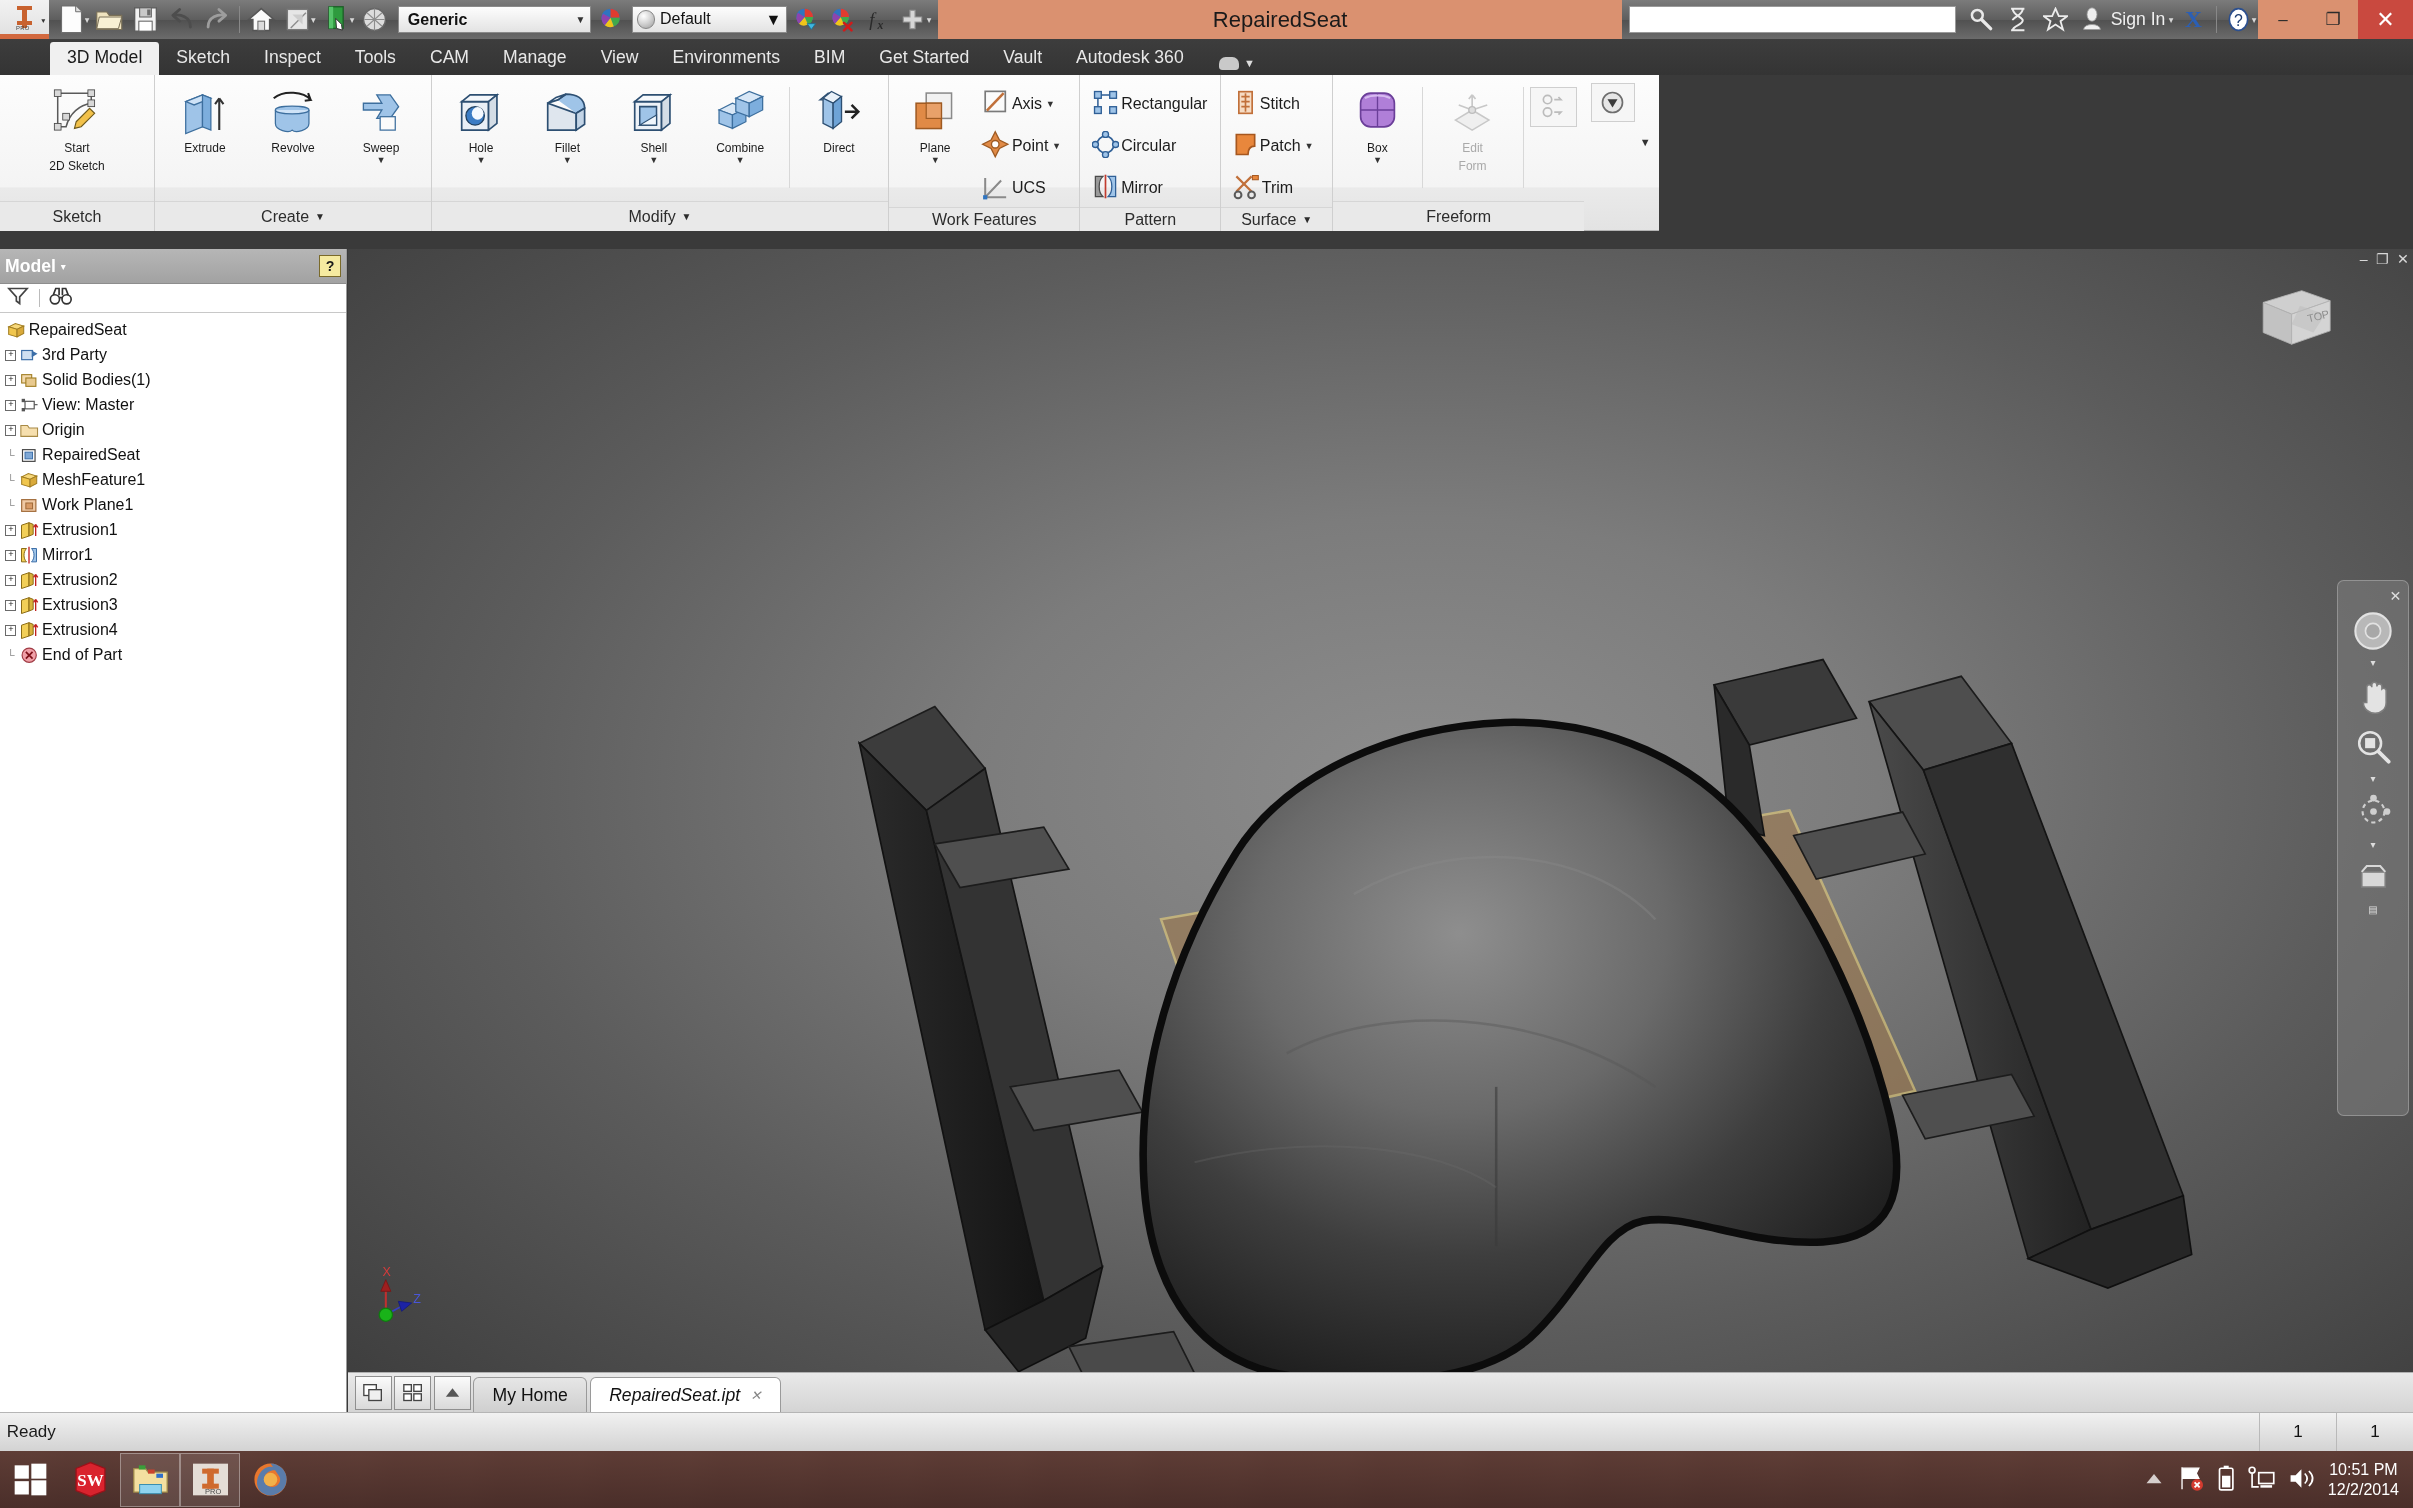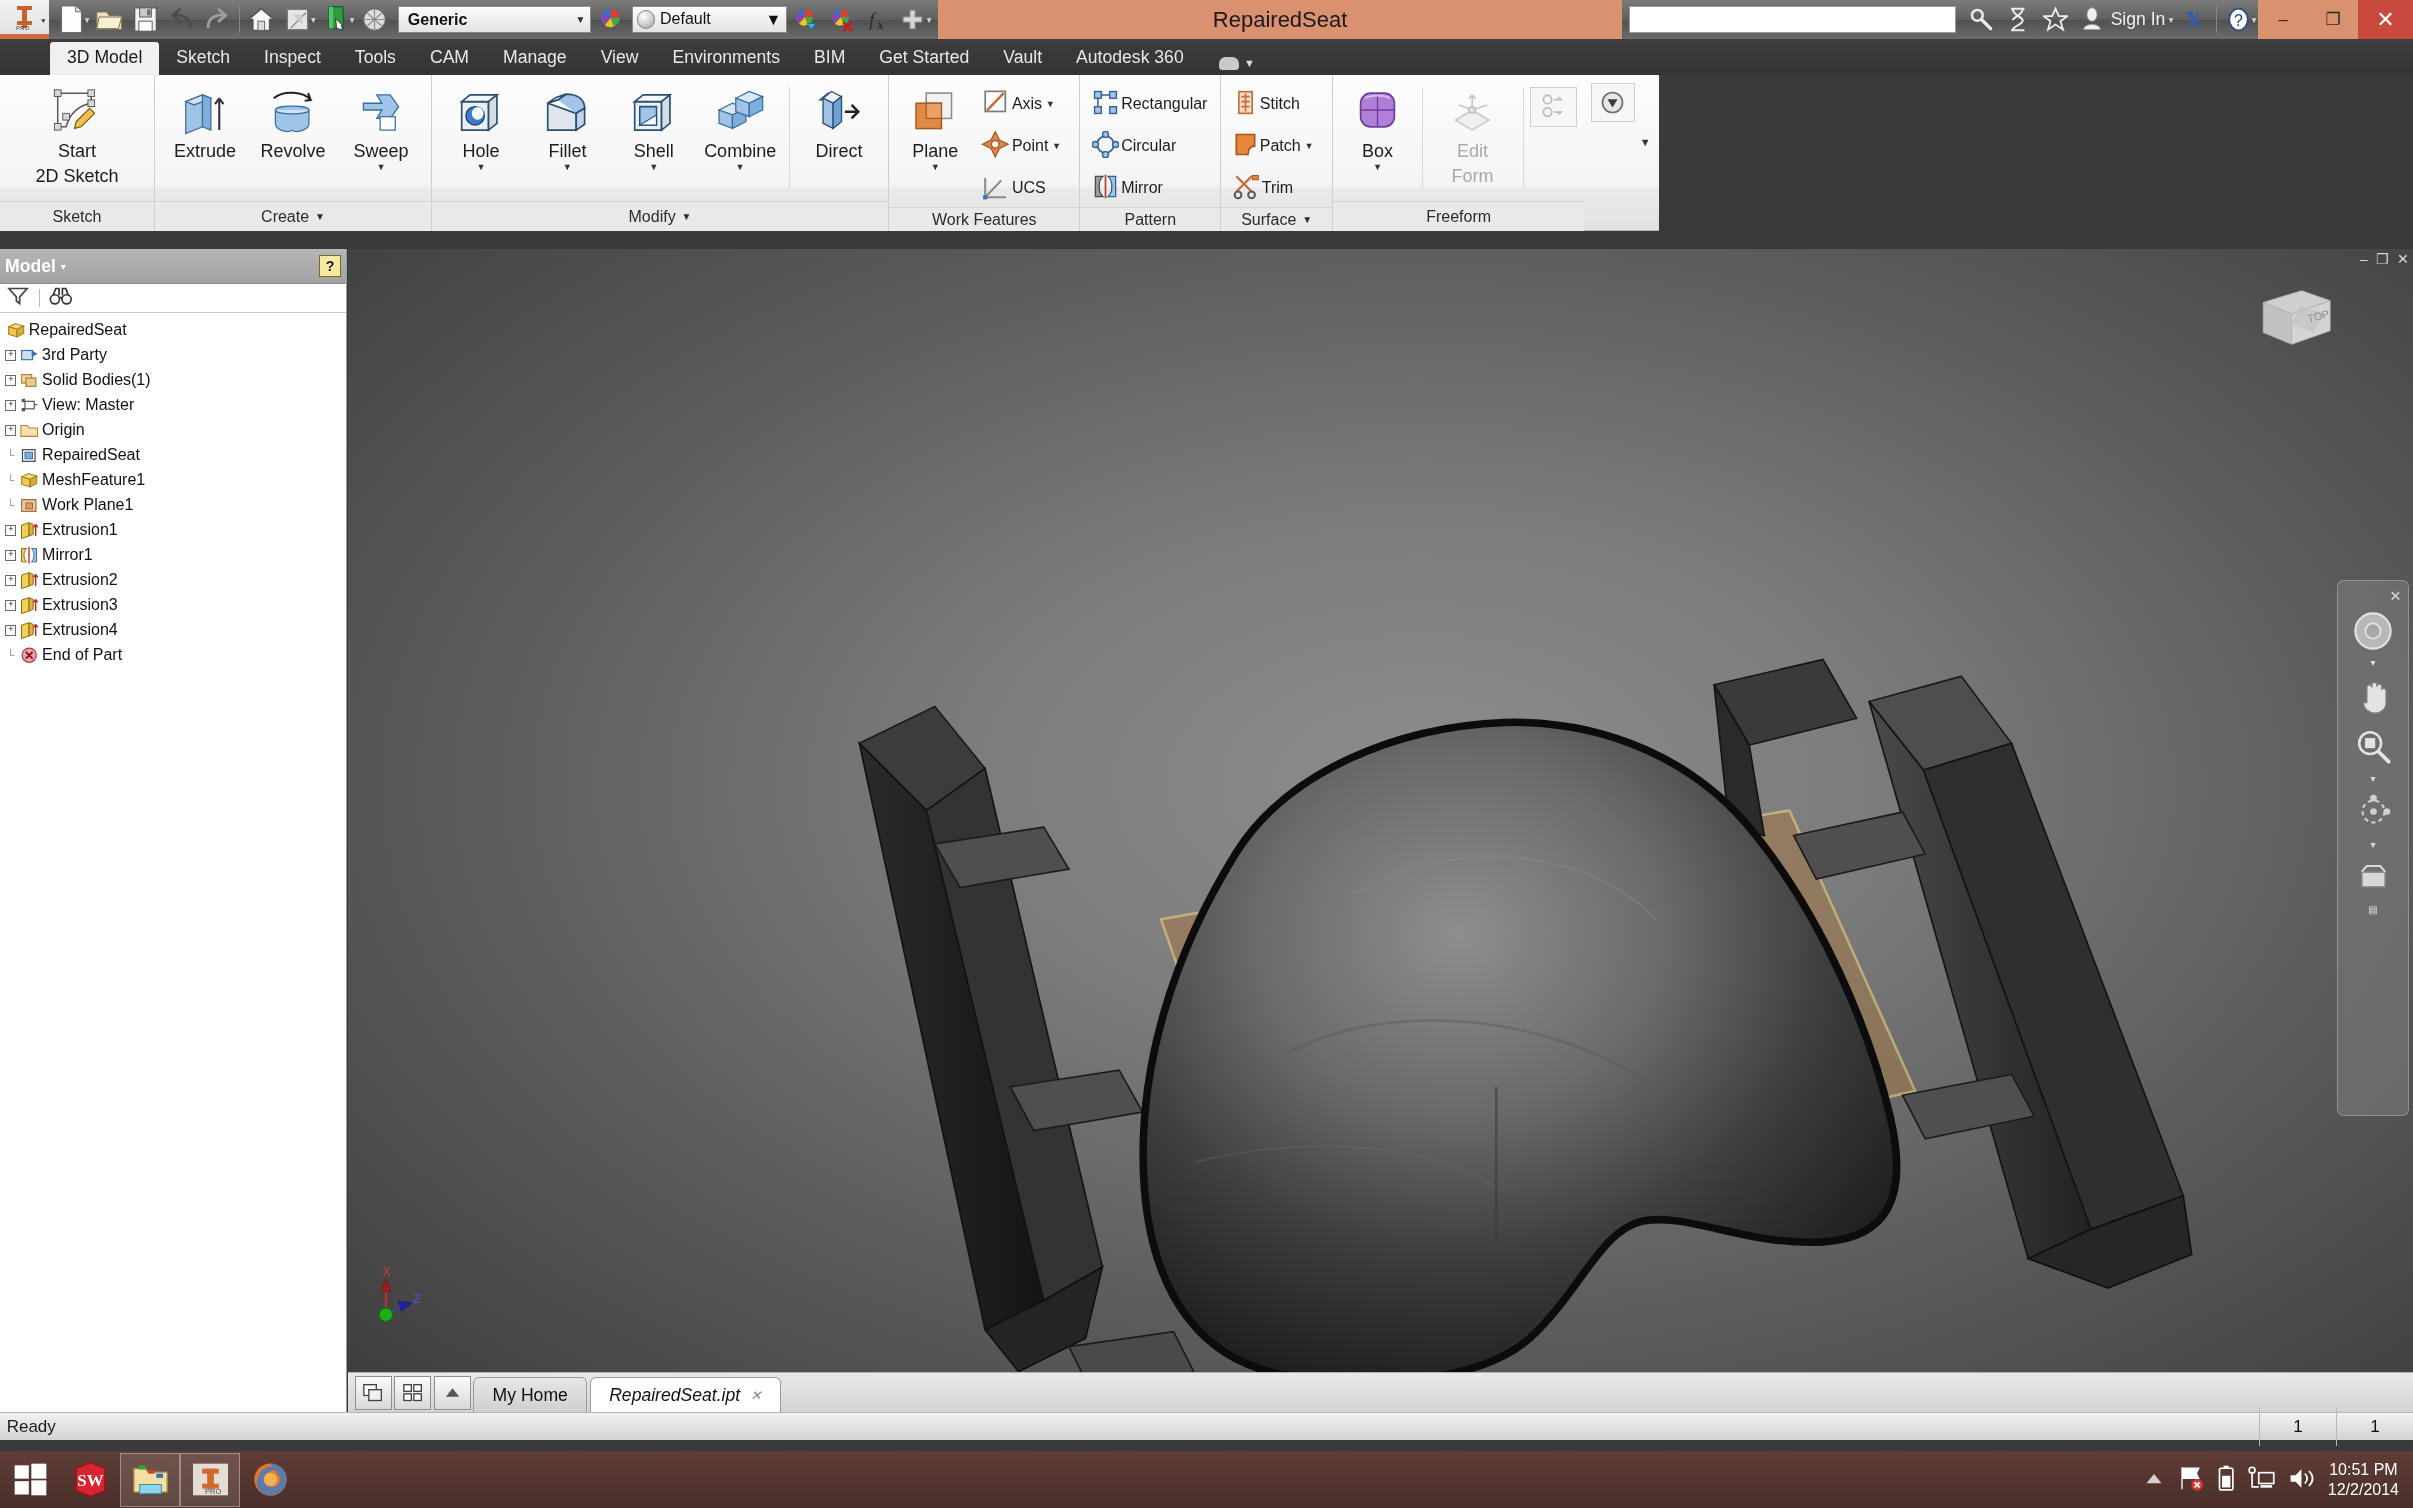--- a/index.html
+++ b/index.html
@@ -87,21 +87,21 @@
     display:flex;
   }
   .panel { height:156px; display:flex; flex-direction:column; border-right:0.8px solid #cfcfcf; }
   .panel-body { flex:1; display:flex; align-items:flex-start; padding:5px 6.7px 0 6.7px; gap:1.7px;}
   .panel-title { height:30px; background:#e9e9e9; border-top:0.8px solid #d6d6d6;
      display:flex;align-items:center;justify-content:center; font-size:16px; color:#2c2c2c; gap:5.9px;}
   .panel-title .dd { font-size:10px; }
 
   .bigbtn { width:87px; display:flex; flex-direction:column; align-items:center; padding-top:5px; }
   .bigbtn .ic { height:52px; display:flex; align-items:flex-end; justify-content:center;}
-  .bigbtn .lb { font-size:18px; color:#1c1c1c; text-align:center; line-height:1.1; margin-top:5px;}
+  .bigbtn .lb { font-size:12px; color:#1c1c1c; text-align:center; line-height:1.1; margin-top:5px;}
   .bigbtn .dd { font-size:9.2px; color:#333; line-height:1; margin-top:0.8px;}
   .bigbtn.dim .lb { color:#a9a9a9; }
 
   .smallcol { display:flex; flex-direction:column; padding-top:5px; gap:4.2px;}
   .smallbtn { display:flex; align-items:center; gap:2px; height:38px; padding:0 5px;}
   .smallbtn .lb { font-size:16px; color:#1c1c1c; }
   .smallbtn .dd { font-size:9.2px; color:#333; margin-left:1.7px;}
   .panel-sep { width:0.8px; background:#d8d8d8; height:101px; align-self:flex-start; margin:6.7px 5px 0 5px;}
 
   .stackbtns { display:flex; align-items:flex-start; padding-top:6.7px; gap:5px; }
@@ -164,21 +164,21 @@
   }
   .dt-btn { width:37px;height:34px;border:0.8px solid #8f8f8f;background:linear-gradient(to bottom,#fbfbfb,#d9d9d9);
             display:flex;align-items:center;justify-content:center; margin-bottom:2.5px;}
   .dtab { height:35px; padding:0 18.4px; display:flex; align-items:center; gap:10px;
           font-size:17.6px; color:#111; border:0.8px solid #9a9a9a; border-bottom:none;
           border-radius:5.9px 5.9px 0 0; background:linear-gradient(to bottom,#e6e6e6,#cfcfcf); }
   .dtab.active { background:#fff;font-style:italic; }
   .dtab .x { font-size:13.4px; color:#888; }
 
   .statusbar {
-    position:absolute; left:0; top:1412px; width:2413px; height:28px;
+    position:absolute; left:0; top:1412px; width:2413px; height:39px;
     background:linear-gradient(to bottom,#f1f1f1,#d3d3d3); border-top:0.8px solid #b5b5b5;
     display:flex; align-items:center;
   }
   .statusbar .ready { font-size:17px; color:#1a1a1a; padding-left:6.7px; flex:1;}
   .statusbar .cell { width:77px; height:39px; border-left:0.8px solid #b9b9b9;
                      display:flex; align-items:center; justify-content:center; font-size:17px; color:#111;}
 
   
   .taskbar {
     position:absolute; left:0; top:1451px; width:2413px; height:57px;

